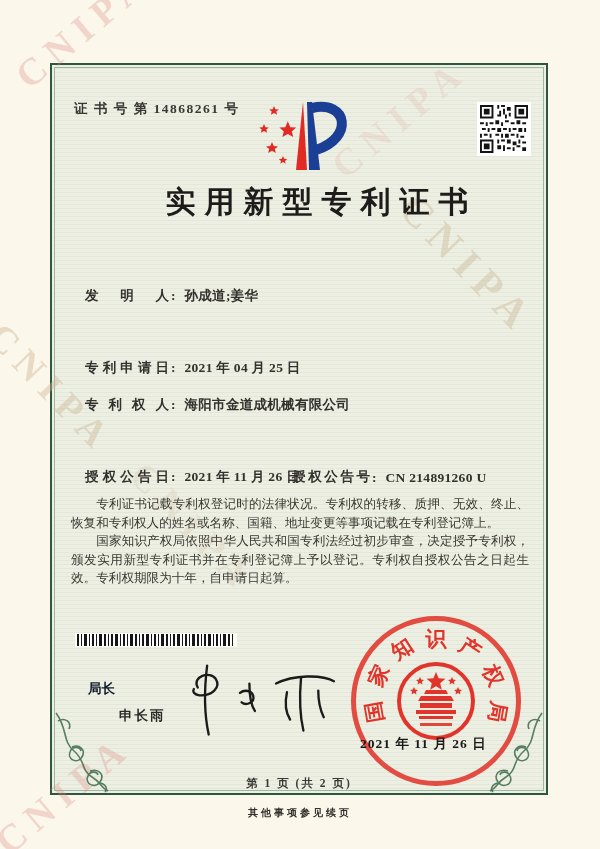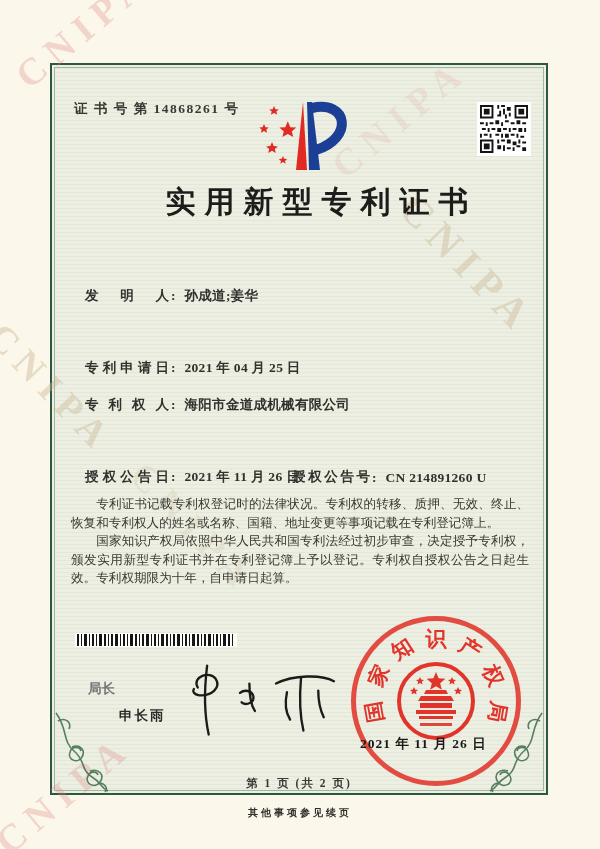--- a/index.html
+++ b/index.html
@@ -42,21 +42,21 @@
   .fval{ letter-spacing:0.3px;}
   
   .body-text{
     position:absolute; left:71px; top:495px; width:458px;
     font-size:12.6px; line-height:18.6px; text-align:justify; color:#3a3832; font-weight:500;
   }
   .body-text p{ margin:0; text-indent:2em;}
   
   .barcode{ position:absolute; left:75px; top:633px; width:162px; height:14px; background:#fdfdfb; padding:1px 2px; box-sizing:border-box;}
   
-  .sig-title{ position:absolute; left:88px; top:680px; font-family:"Liberation Sans","DejaVu Sans",sans-serif; font-weight:700; font-size:13.5px; color:#737373;}
+  .sig-title{ position:absolute; left:88px; top:680px; font-family:"Liberation Sans","DejaVu Sans",sans-serif; font-weight:700; font-size:13.5px; color:#0f172a;}
   .sig-name{ position:absolute; left:88px; top:707px; font-family:"Liberation Sans","DejaVu Sans",sans-serif; font-weight:700; font-size:13.5px; letter-spacing:2px; color:#2b2a27;padding-left:31px;}
   .sig-script{ position:absolute; left:168px; top:652px; width:180px; height:96px;}
   
   .seal{
     position:absolute; left:351px; top:616px; width:170px; height:170px;
     border:5px solid rgba(224,37,27,0.88); border-radius:50%; box-sizing:border-box;
     opacity:0.92;
   }
   .seal-char{
     position:absolute; left:50%; top:50%; font-size:21px; font-weight:700;

